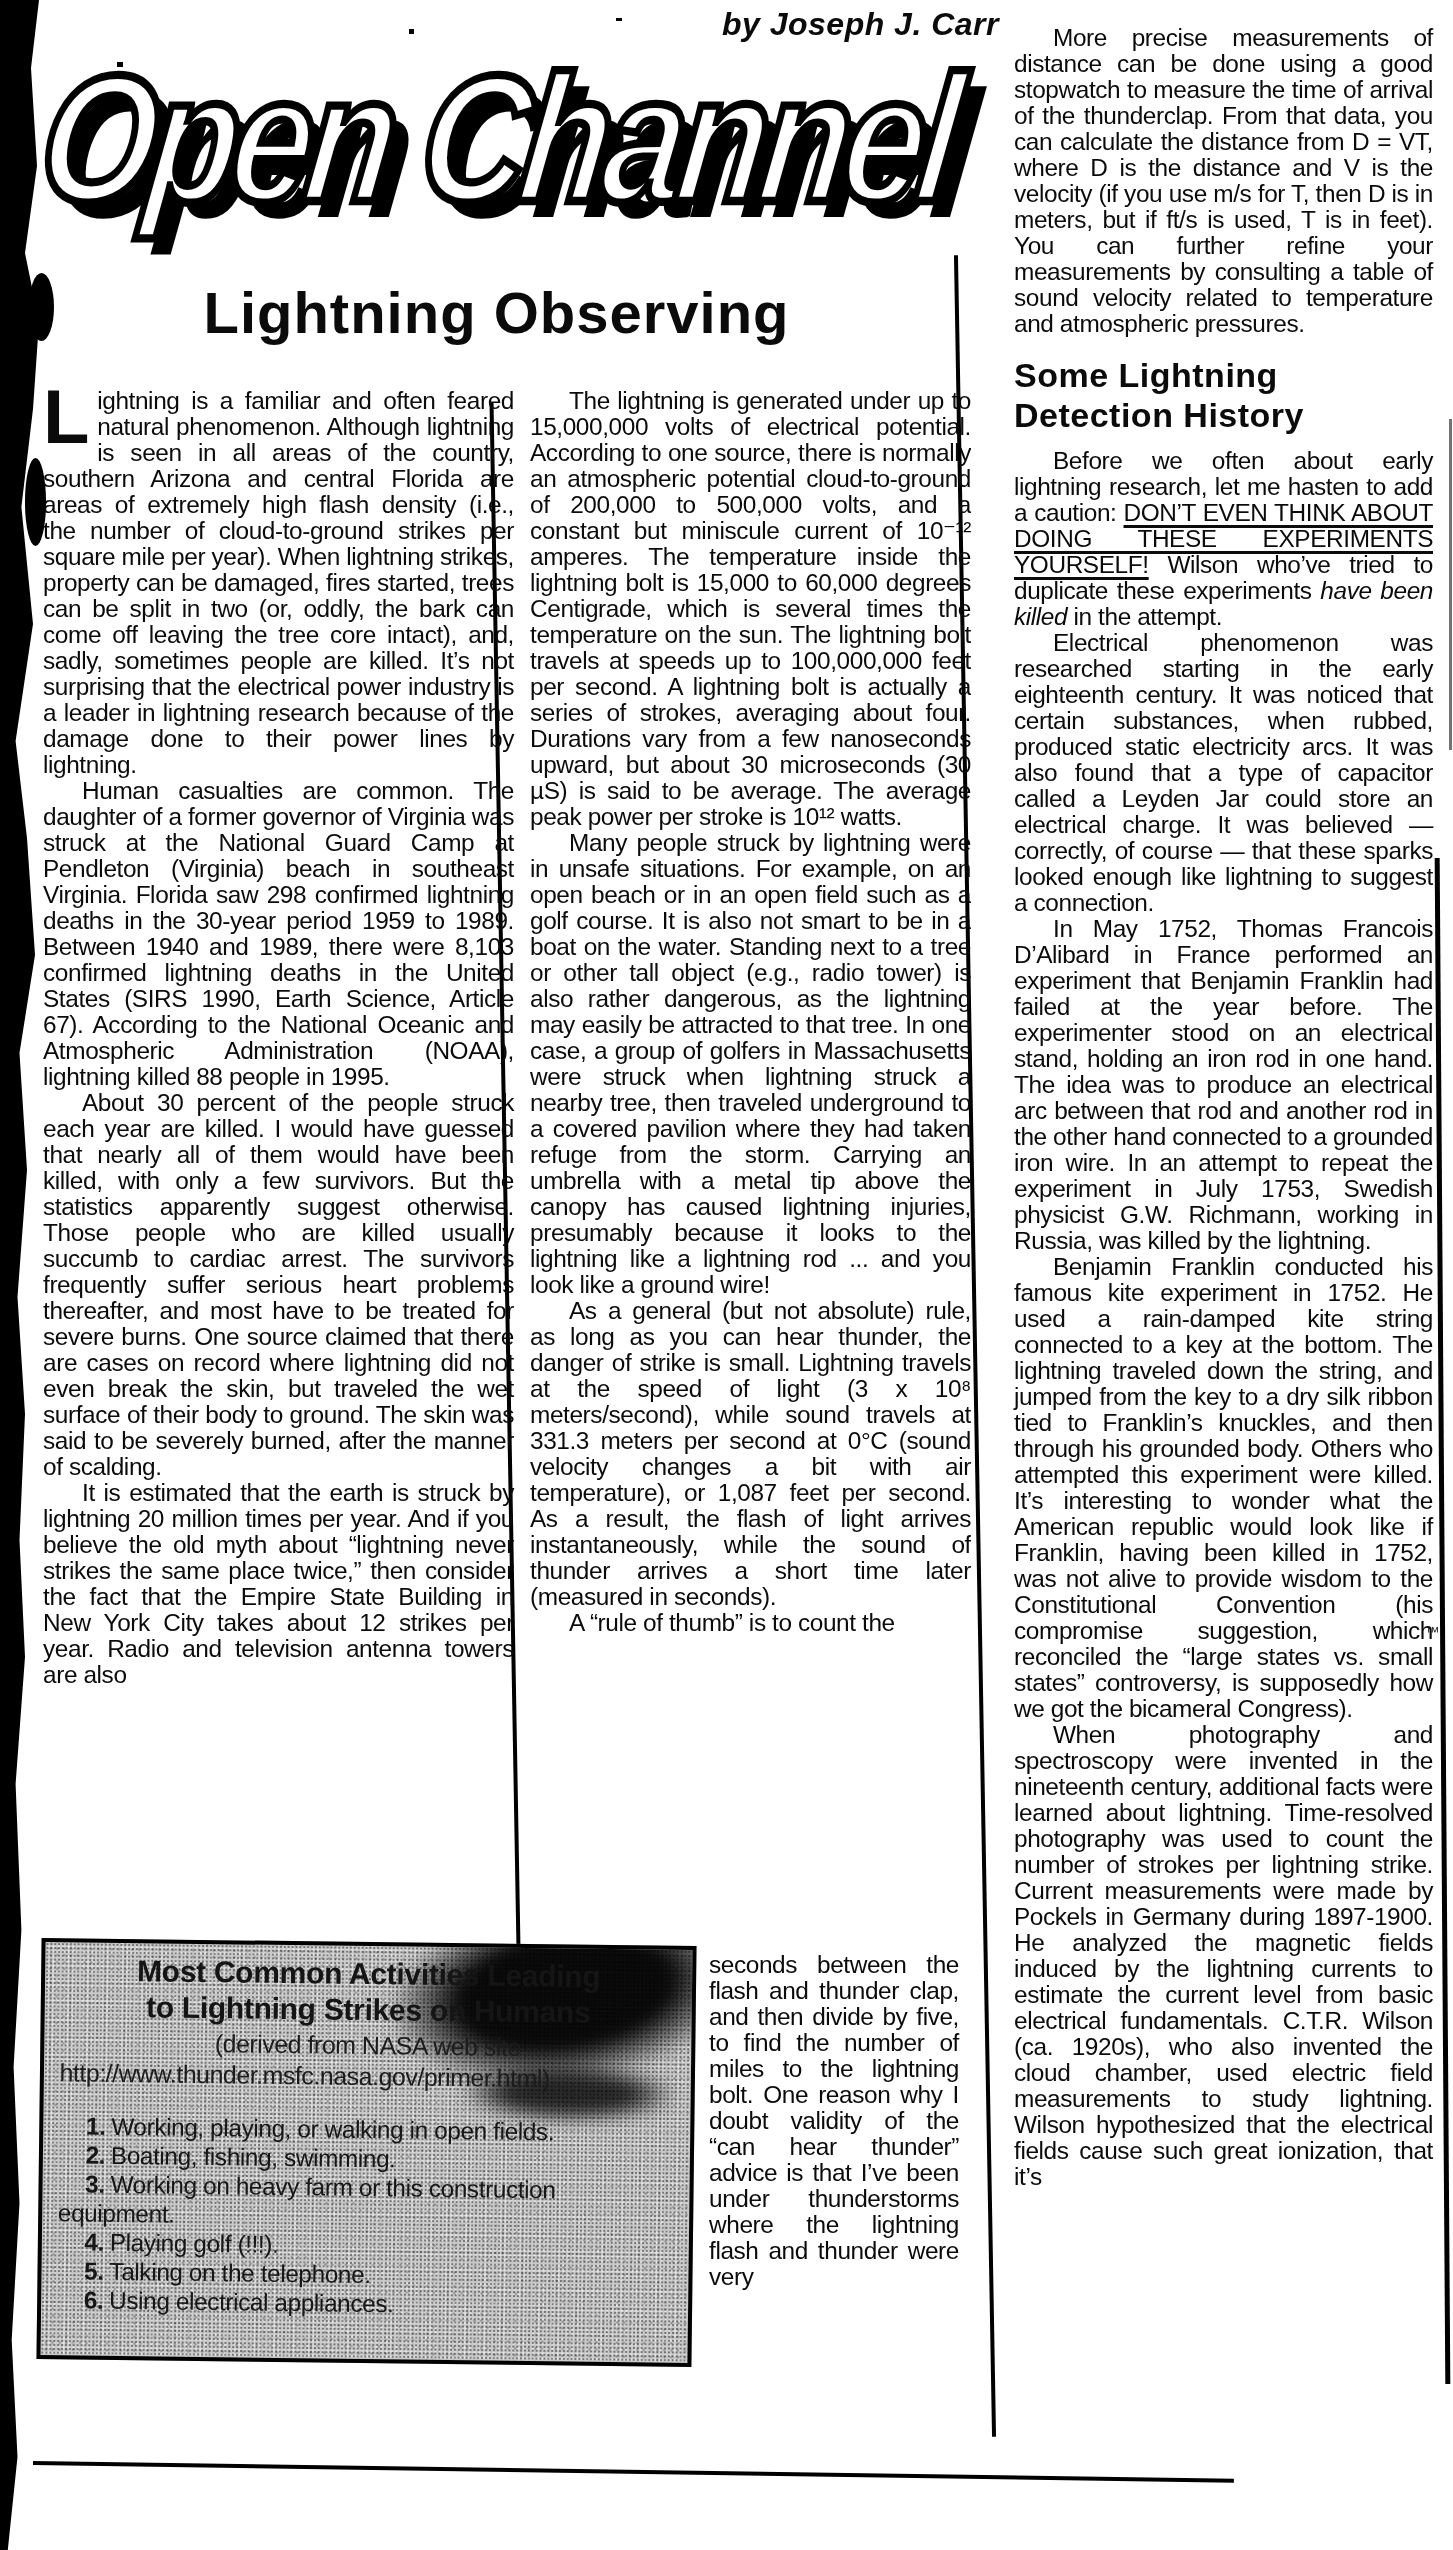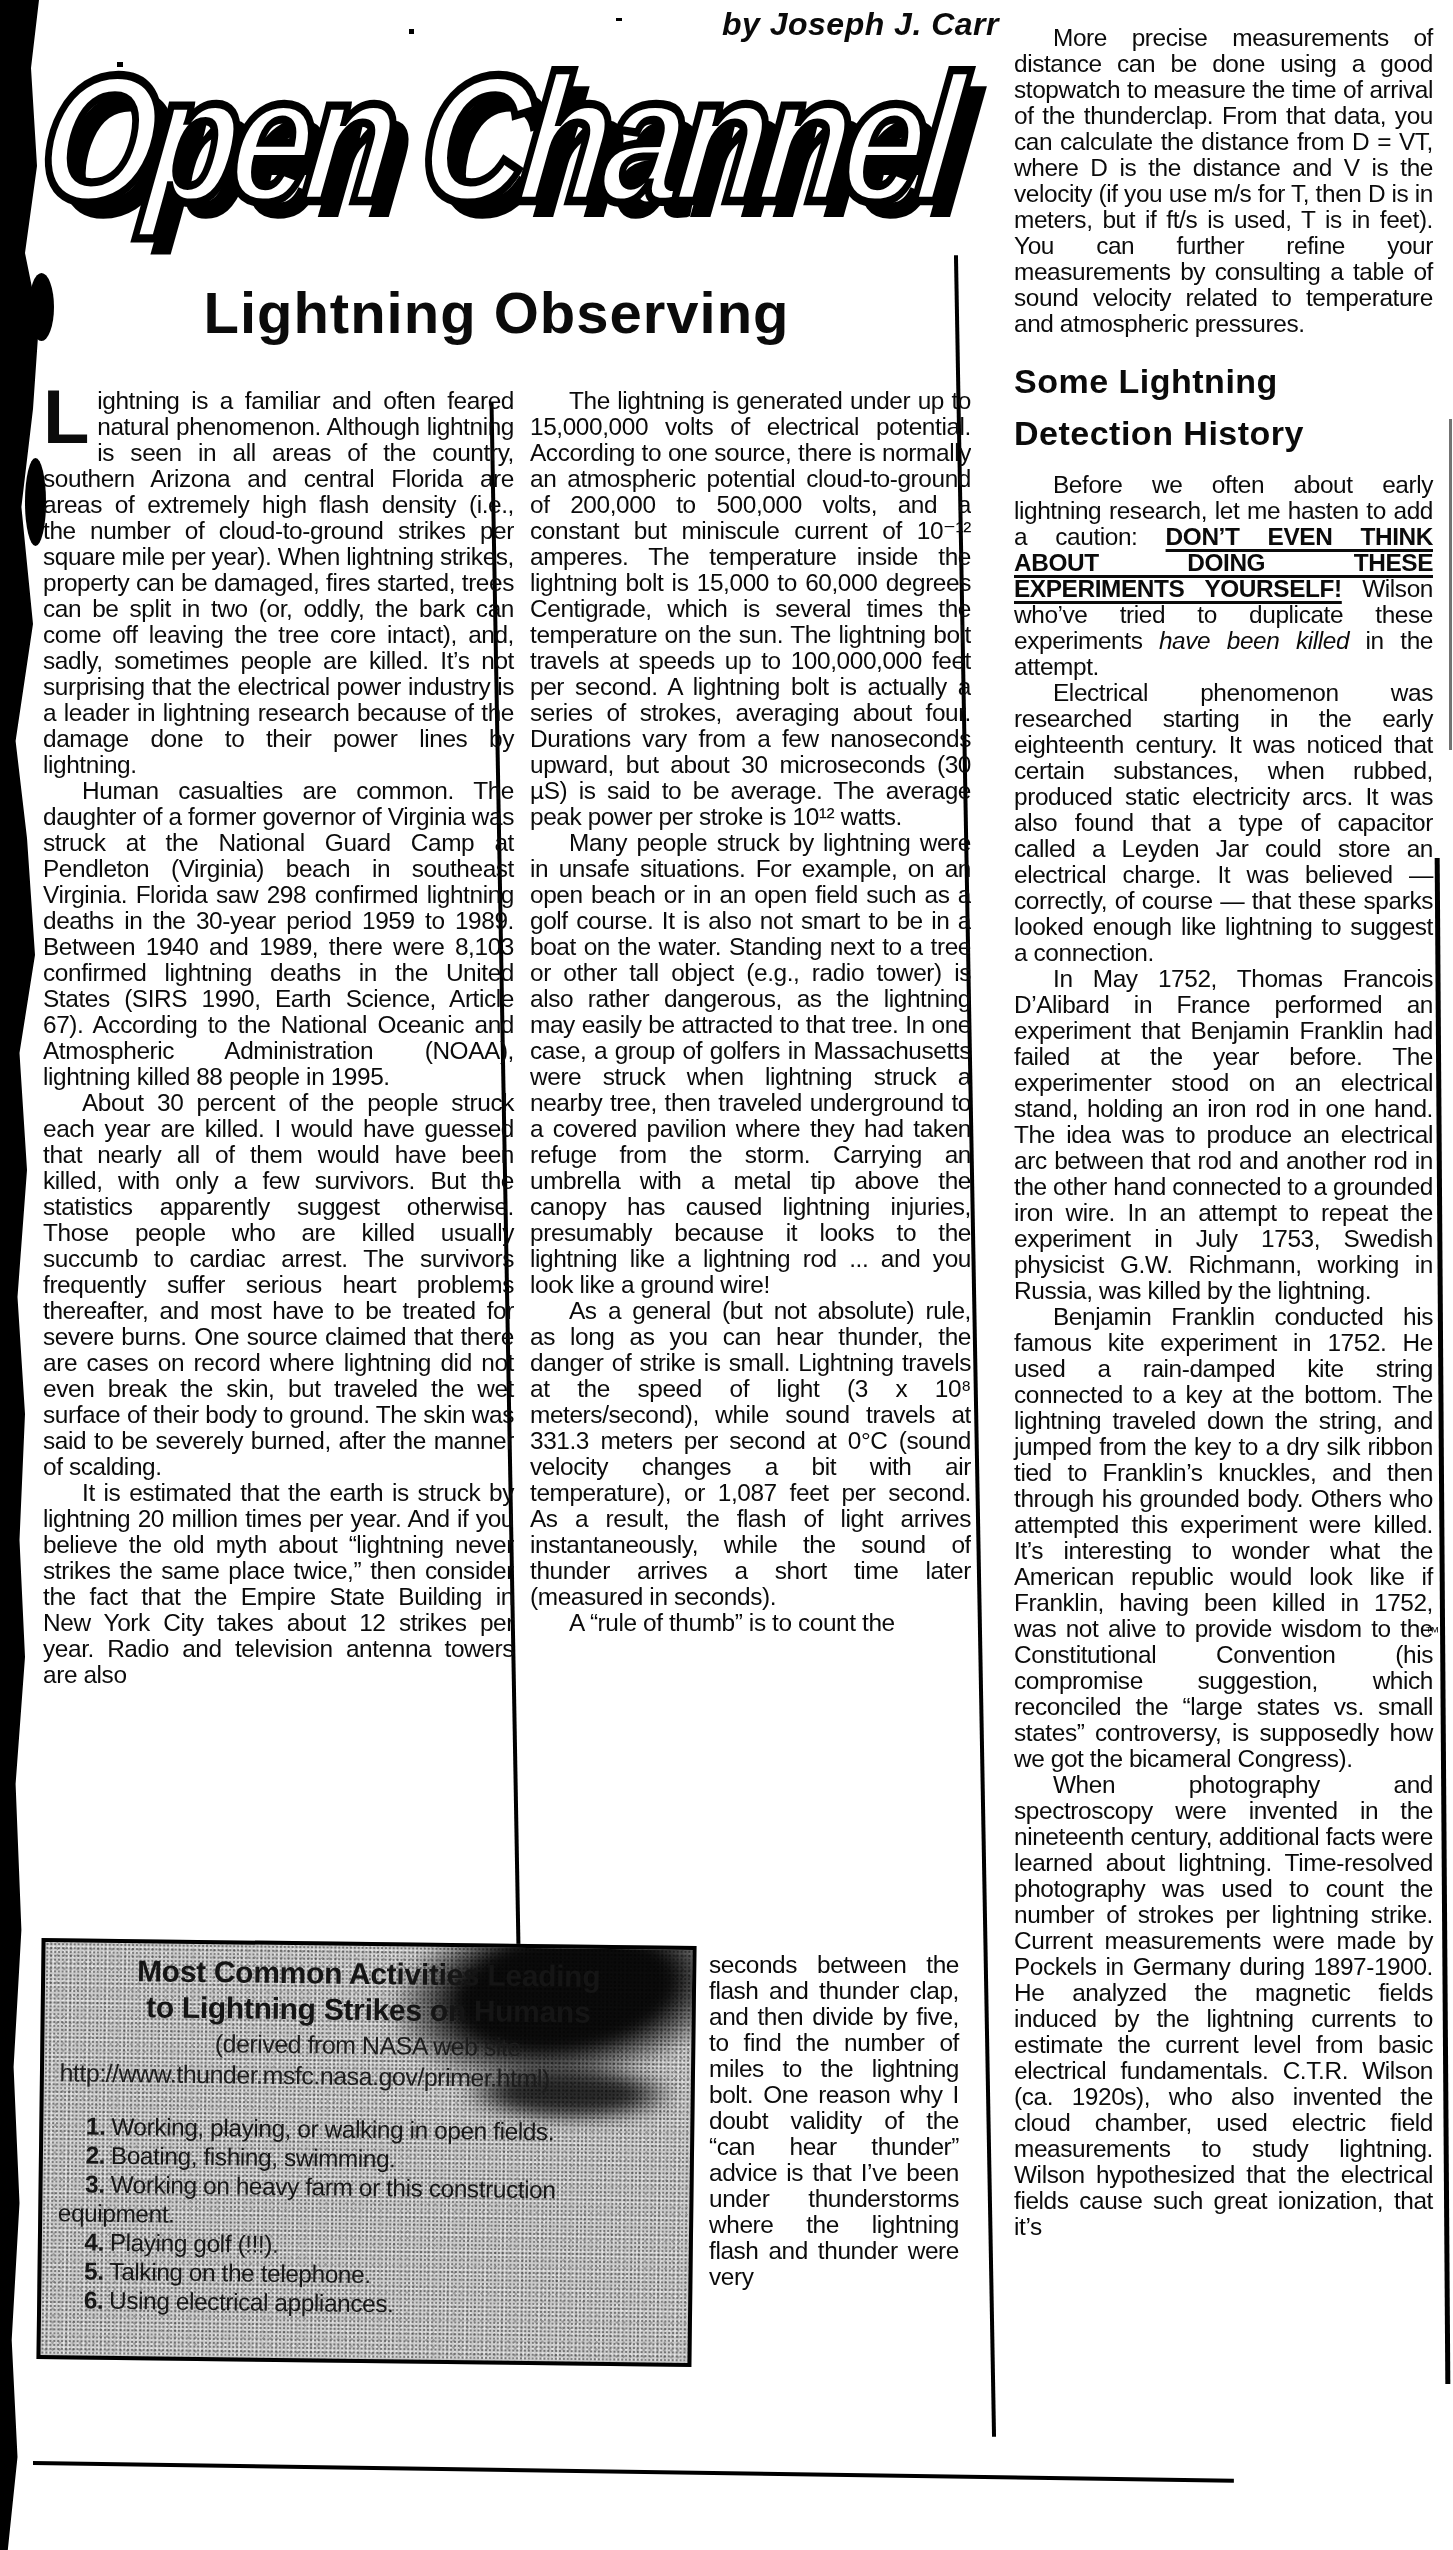--- a/index.html
+++ b/index.html
@@ -42,25 +42,25 @@
   .indent{text-indent:39px;}
   .dropcap{
     float:left;font-weight:bold;font-size:76px;line-height:53px;
     padding:1.9px 7.8px 0 0;letter-spacing:0;
   }
   .col1{left:43px;top:388px;width:471px;}
   .col2a{left:530px;top:388px;width:441px;height:1560px;overflow:hidden;}
   .col2b{left:709px;top:1952px;width:250px;}
   .col3{left:1014px;top:25px;width:419px;}
   .sec-heading{
-    font-size:34px;font-weight:bold;line-height:52px;letter-spacing:0.5px;
+    font-size:34px;font-weight:bold;line-height:40px;letter-spacing:0.5px;
     margin:17.5px 0 13.6px 0 !important;text-align:left;text-indent:0;
   }
   .caution{
-    font-weight:bold;text-decoration:underline;
+    font-weight:normal;text-decoration:underline;
     text-decoration-thickness:2.9px;text-underline-offset:3.9px;
   }
   .ital{font-style:italic;}
   
   .graybox{
     left:39px;top:1942px;width:655px;height:421px;z-index:6;
     border:4.9px solid #000;box-sizing:border-box;
     background-color:#c9c9c9;
     background-image:
       radial-gradient(rgba(30,30,30,.50) 1px, transparent 1.5px),

